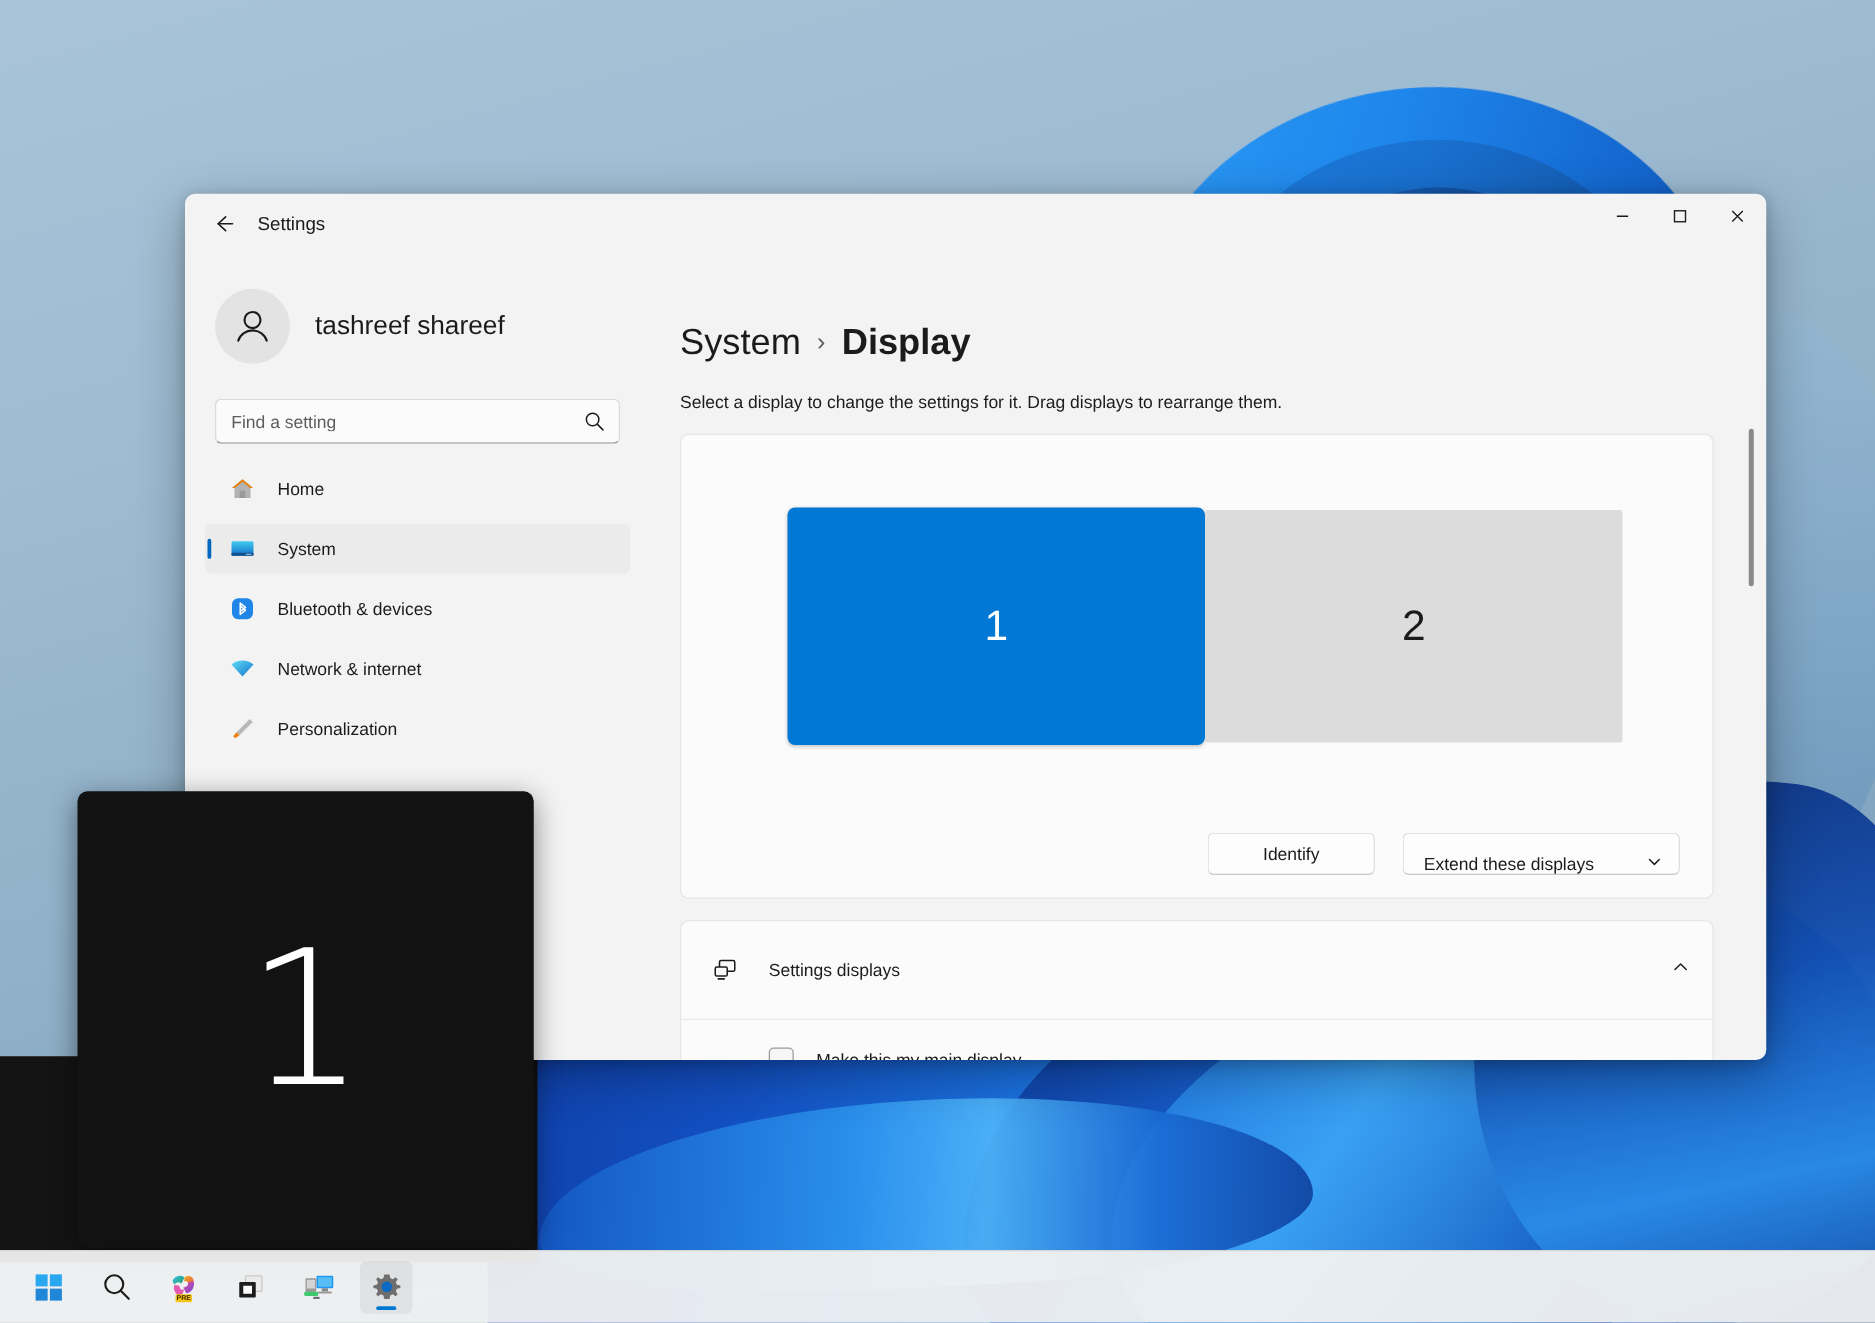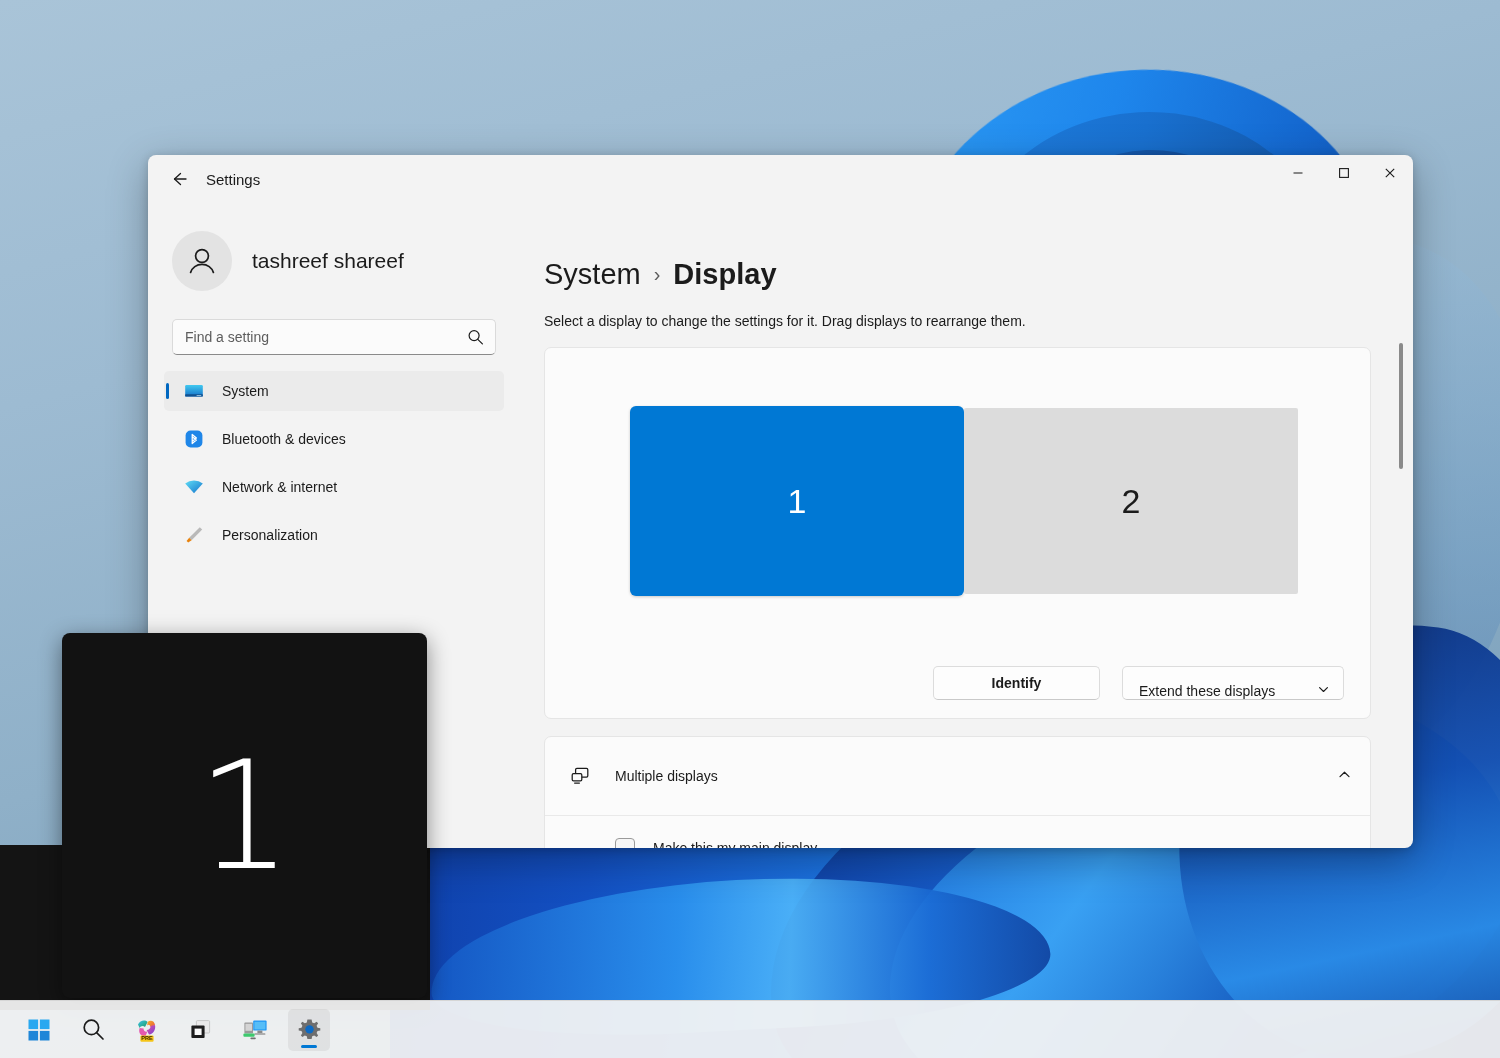--- a/index.html
+++ b/index.html
@@ -308,21 +308,21 @@
     border-bottom-color: #c9c9c9;
     border-radius: 5px;
     font-size: 14px;
     color: #1b1b1b;
     display: flex;
     align-items: center;
     justify-content: center;
     cursor: pointer;
     font-family: "Liberation Sans", sans-serif;
   }
-  .btn-identify { width: 167px; font-weight: bold; }
+  .btn-identify { width: 134px; }
   .btn-dropdown {
     width: 222px;
     justify-content: space-between;
     padding: 16px 13px 0 16px;
   }
 
   .card {
     margin-top: 17px;
     background: #fbfbfb;
     border: 1px solid #e5e5e5;
@@ -497,20 +497,30 @@
           <span class="search-icon-wrap">
             <svg width="17" height="17" viewBox="0 0 17 17">
               <circle cx="7.1" cy="7.1" r="5" fill="none" stroke="#1b1b1b" stroke-width="1.2"></circle>
               <path d="M10.8 10.8 L15.4 15.4" stroke="#1b1b1b" stroke-width="1.2" stroke-linecap="round"></path>
             </svg>
           </span>
         </div>
 
         <div class="nav">
 
+          <div class="nav-item">
+            <span class="nav-icon">
+              <svg width="22" height="22" viewBox="0 0 22 22">
+                <path d="M11 3.4 L2.6 10.3 L4.6 10.3 L4.6 18.4 L17.4 18.4 L17.4 10.3 L19.4 10.3 Z" fill="#b3b3b3"></path>
+                <path d="M11 3.4 L2.6 10.3 L4.9 10.3 L11 5.4 L17.1 10.3 L19.4 10.3 Z" fill="#e8820c"></path>
+                <rect x="8.7" y="12.6" width="4.6" height="5.8" fill="#9a9a9a"></rect>
+              </svg>
+            </span>
+            <span class="nav-label">Home</span>
+          </div>
 
           <div class="nav-item selected">
             <span class="nav-icon">
               <svg width="22" height="22" viewBox="0 0 22 22">
                 <defs>
                   <linearGradient id="monGrad" x1="0" y1="0" x2="0" y2="1">
                     <stop offset="0%" stop-color="#41c9f0"></stop>
                     <stop offset="100%" stop-color="#1470c8"></stop>
                   </linearGradient>
                 </defs>
@@ -597,21 +607,21 @@
           <div class="card">
             <div class="card-head">
               <span class="card-icon">
                 <svg width="22" height="22" viewBox="0 0 22 22">
                   <rect x="6.6" y="3.4" width="12.2" height="8.6" rx="1.3" fill="none" stroke="#1b1b1b" stroke-width="1.25"></rect>
                   <rect x="3.2" y="8.6" width="9.6" height="7.2" rx="1.3" fill="#fbfbfb" stroke="#1b1b1b" stroke-width="1.25"></rect>
                   <path d="M5.6 18.1 L10.4 18.1" stroke="#1b1b1b" stroke-width="1.25" stroke-linecap="round"></path>
                 </svg>
               </span>
               <div class="card-texts">
-                <div class="card-title">Multiple displays</div>
+                <div class="card-title">Settings displays</div>
               </div>
               <span>
                 <svg width="15" height="15" viewBox="0 0 15 15">
                   <path d="M3 9.6 L7.5 5.2 L12 9.6" fill="none" stroke="#1b1b1b" stroke-width="1.2" stroke-linecap="round" stroke-linejoin="round"></path>
                 </svg>
               </span>
             </div>
 
             <div class="card-divider"></div>
 

